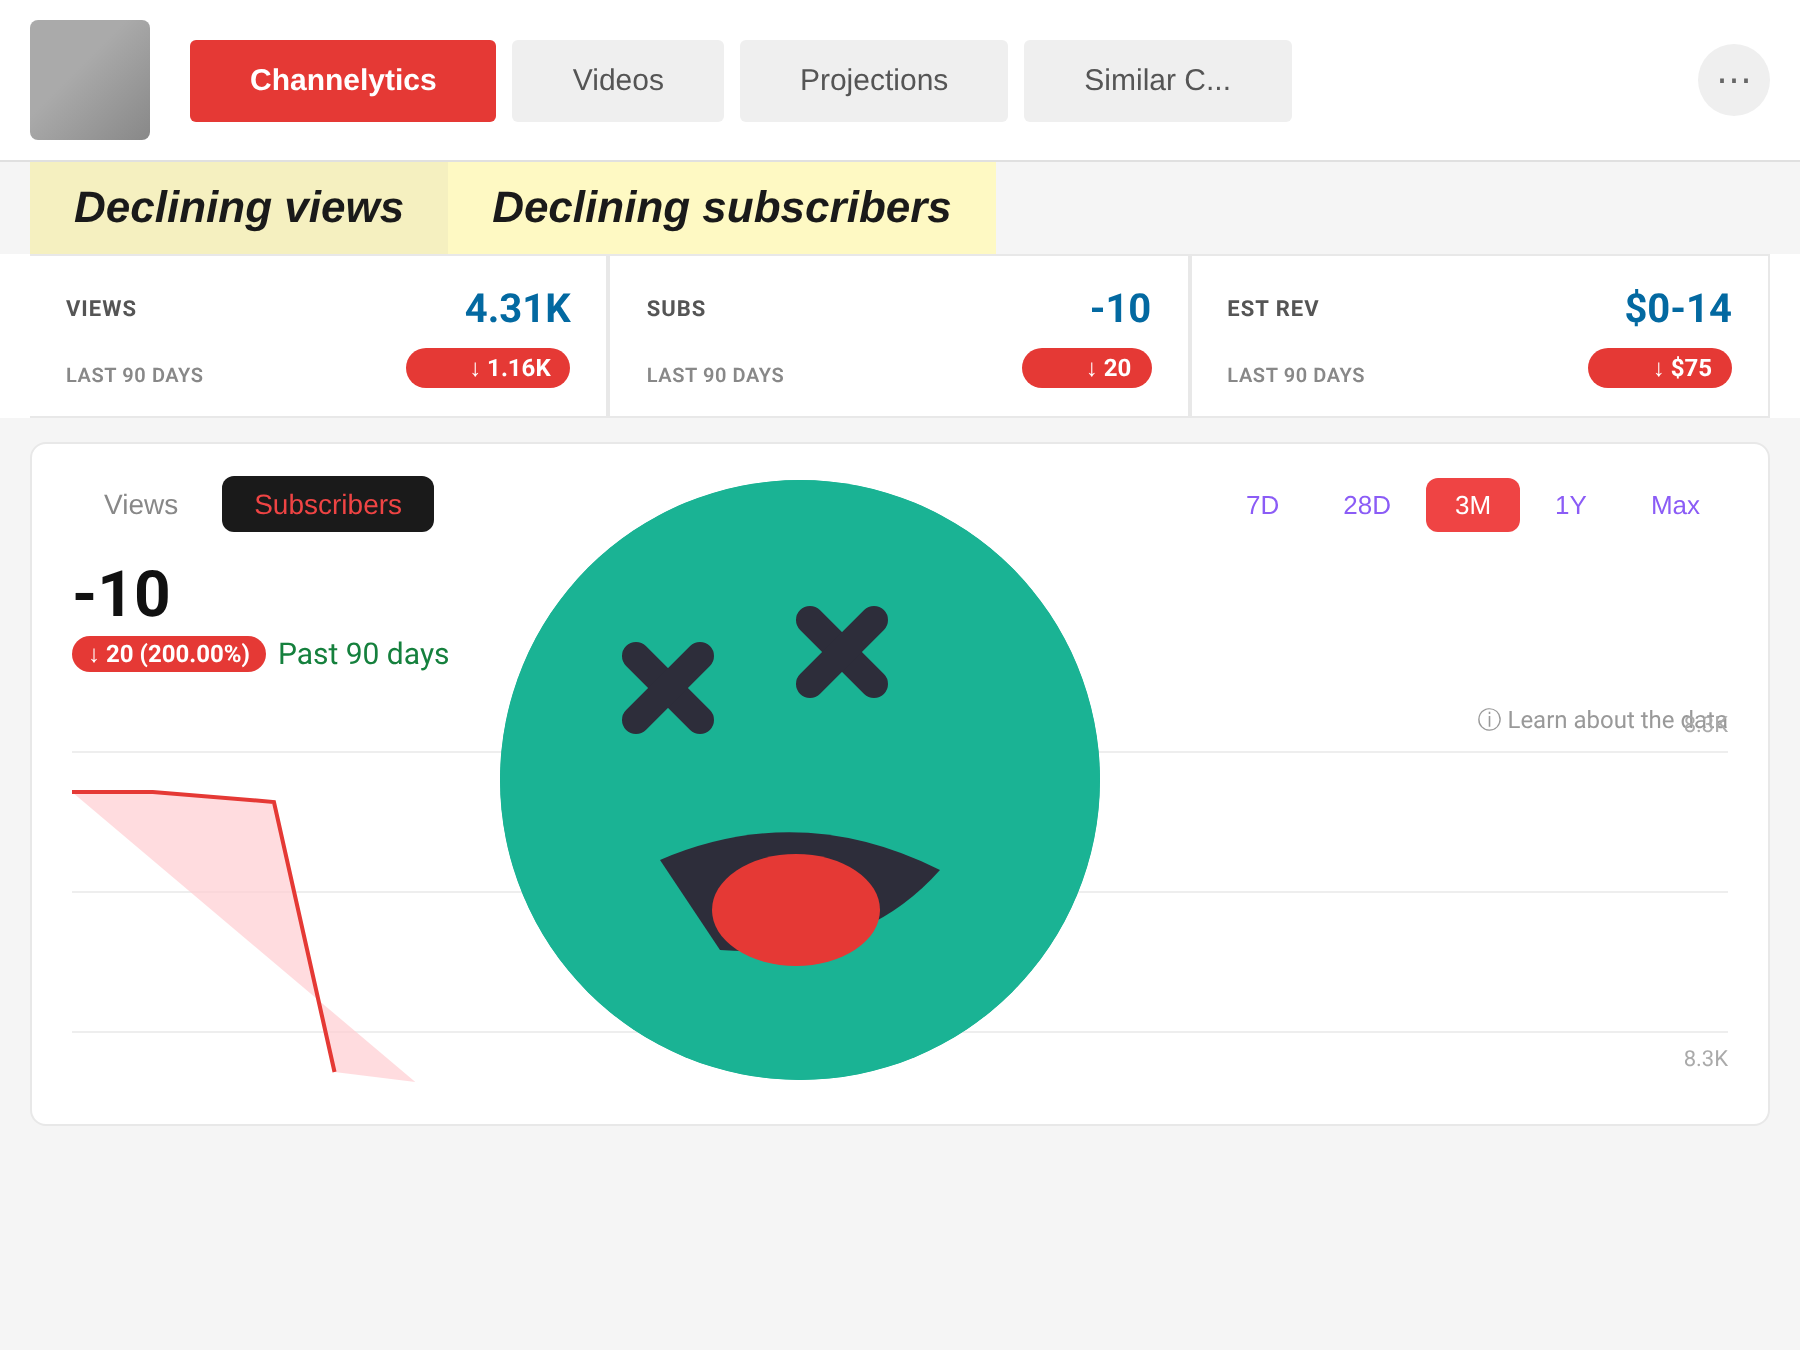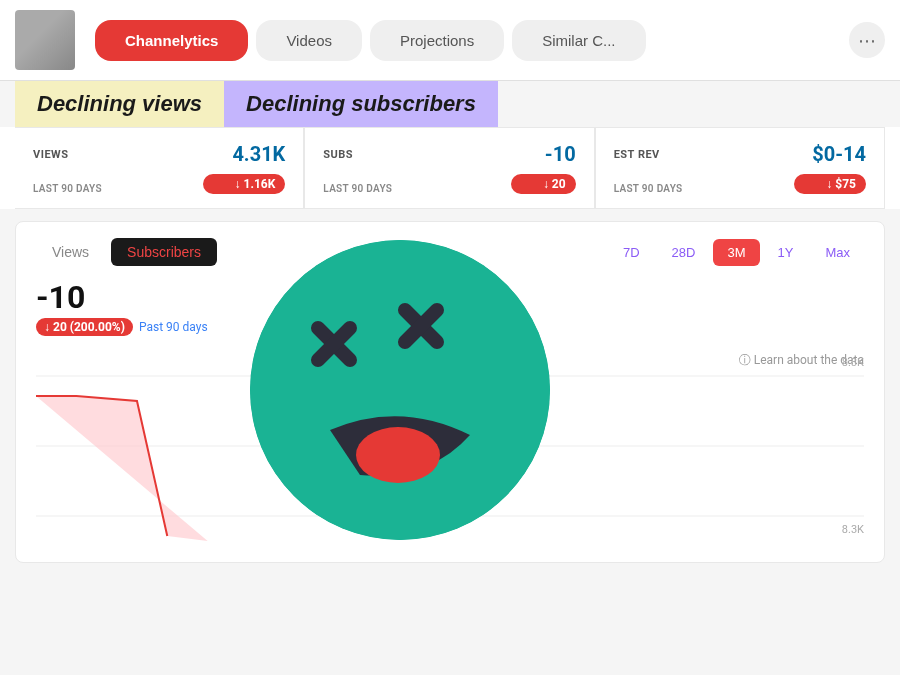--- a/index.html
+++ b/index.html
@@ -43,21 +43,21 @@
     .nav-tabs {
       display: flex;
       gap: 8px;
       flex: 1;
       justify-content: flex-start;
       margin-left: 10px;
     }
 
     .nav-tab {
       padding: 12px 30px;
-      border-radius: 16px;
+      border-radius: 3px;
       font-size: 15px;
       font-weight: 500;
       cursor: pointer;
       border: none;
       outline: none;
     }
 
     .nav-tab.active {
       background: #e53935;
       color: white;
@@ -98,21 +98,21 @@
       font-style: italic;
       font-family: 'Arial Black', Arial, sans-serif;
     }
 
     .alert-views {
       background: #f5f0c0;
       color: #1a1a1a;
     }
 
     .alert-subs {
-      background: #c4b5fd;
+      background: #fef9c3;
       color: #1a1a1a;
     }
 
     
     .stats-row {
       display: flex;
       gap: 0;
       padding: 0 15px;
       background: white;
       margin-top: 0;
@@ -258,22 +258,22 @@
       gap: 3px;
       padding: 2px 8px;
       border-radius: 20px;
       font-size: 12px;
       font-weight: 700;
       color: white;
       background: #e53935;
     }
 
     .metric-period {
-      font-size: 12px;
-      color: #3b82f6;
+      font-size: 15px;
+      color: #15803d;
     }
 
     .learn-link {
       font-size: 12px;
       color: #999;
       text-align: right;
       position: absolute;
       right: 20px;
       top: 130px;
     }

